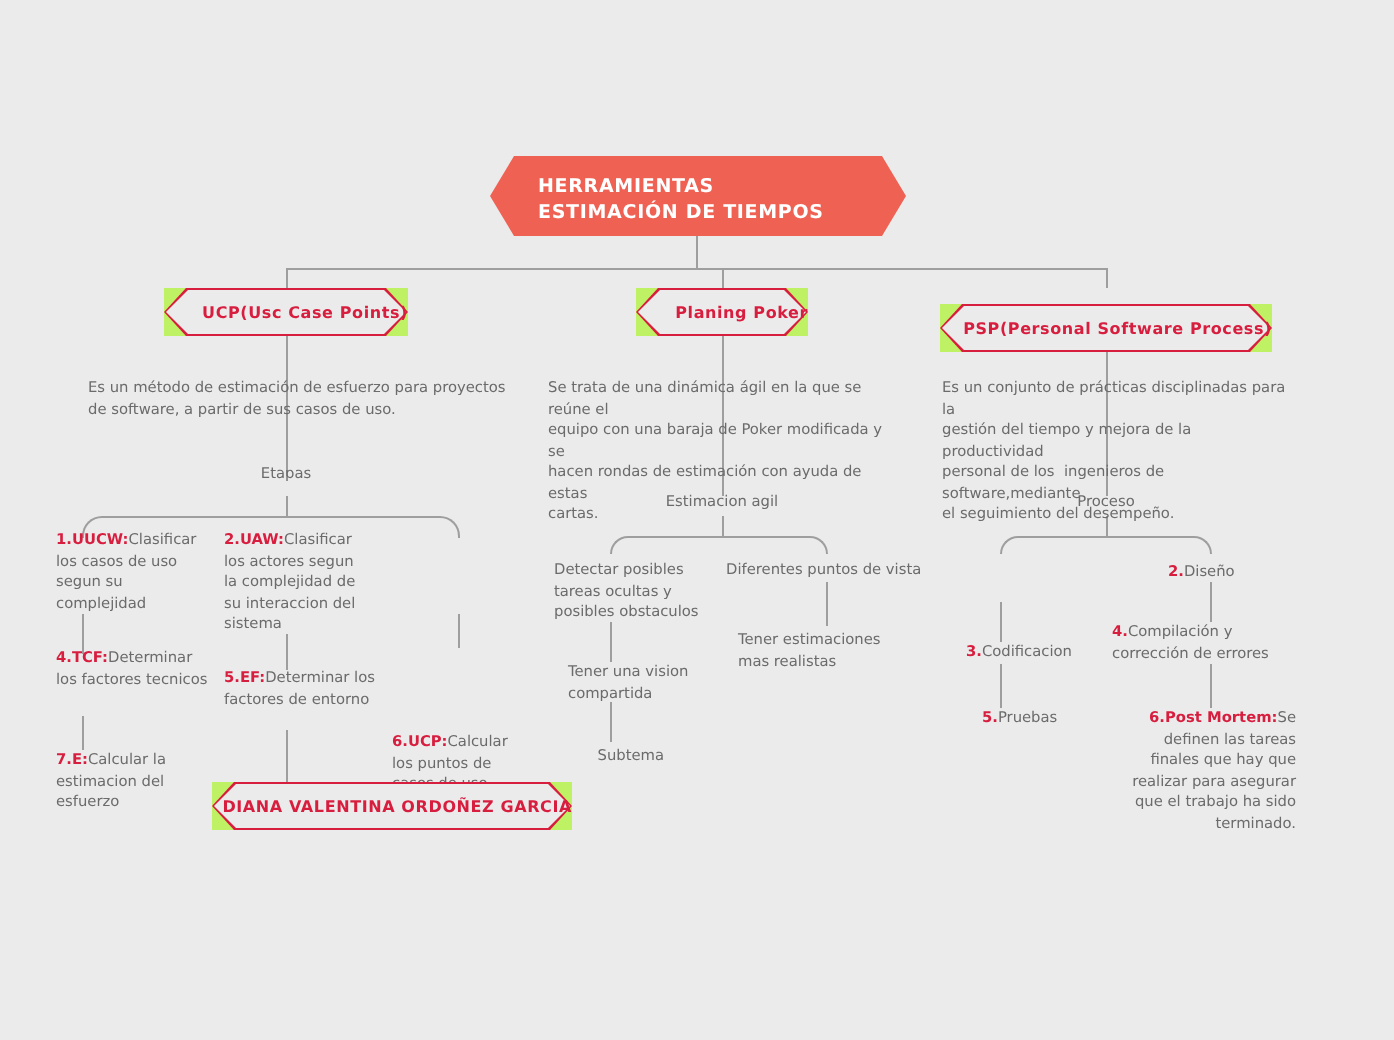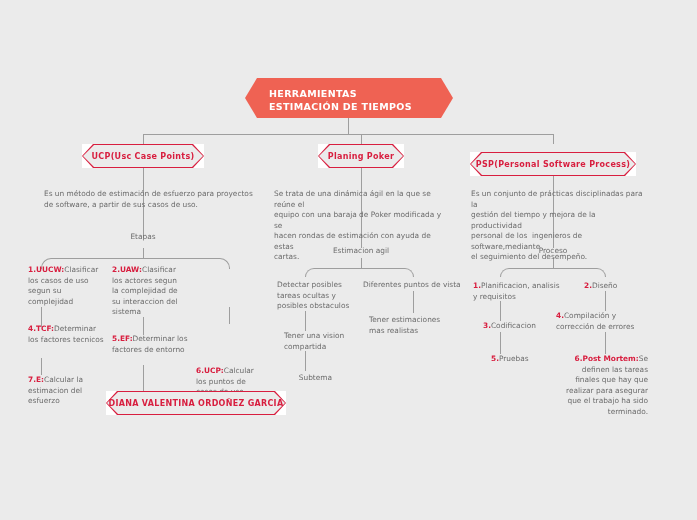--- a/index.html
+++ b/index.html
@@ -43,28 +43,28 @@
     line-height: 13px;
     padding: 9px 30px 9px 24px;
     box-sizing: border-box;
     -webkit-clip-path: polygon(12px 0, calc(100% - 12px) 0, 100% 50%, calc(100% - 12px) 100%, 12px 100%, 0 50%);
     clip-path: polygon(12px 0, calc(100% - 12px) 0, 100% 50%, calc(100% - 12px) 100%, 12px 100%, 0 50%);
   }
   
   .hex-node {
     position: absolute;
     box-sizing: border-box;
-    background: #ffffff;
+    background: #bef264;
     color: #d81e3f;
     font-size: 8px;
     font-weight: bold;
     letter-spacing: 0.3px;
     display: flex;
     align-items: center;
-    justify-content: center;
+    justify-content: flex-end;
     height: 24px;
     white-space: nowrap;
   }
   .hex-node .hexbg {
     position: absolute;
     inset: 0;
     background: #d81e3f;
     -webkit-clip-path: polygon(11px 0, calc(100% - 11px) 0, 100% 50%, calc(100% - 11px) 100%, 11px 100%, 0 50%);
     clip-path: polygon(11px 0, calc(100% - 11px) 0, 100% 50%, calc(100% - 11px) 100%, 11px 100%, 0 50%);
   }
@@ -223,24 +223,20 @@
   <div class="txt" style="left:277px; top:280px; width:82px;">Detectar posibles
 tareas ocultas y
 posibles obstaculos</div>
   <div class="txt" style="left:363px; top:280px; width:110px;">Diferentes puntos de vista</div>
   <div class="txt" style="left:369px; top:315px; width:86px;">Tener estimaciones
 mas realistas</div>
   <div class="txt" style="left:284px; top:331px; width:80px;">Tener una vision
 compartida</div>
   <div class="txt center" style="left:280px; top:373px; width:52px;">Subtema</div>
 
-  <div class="step" style="left:473px; top:281px; width:88px;">
-    <b>1.</b><span>Planificacion,
-analisis y requisitos</span>
-  </div>
   <div class="step" style="left:584px; top:281px; width:70px;">
     <b>2.</b><span>Diseño</span>
   </div>
   <div class="step" style="left:483px; top:321px; width:72px;">
     <b>3.</b><span>Codificacion</span>
   </div>
   <div class="step" style="left:556px; top:311px; width:92px;">
     <b>4.</b><span>Compilación y
 corrección de errores</span>
   </div>

